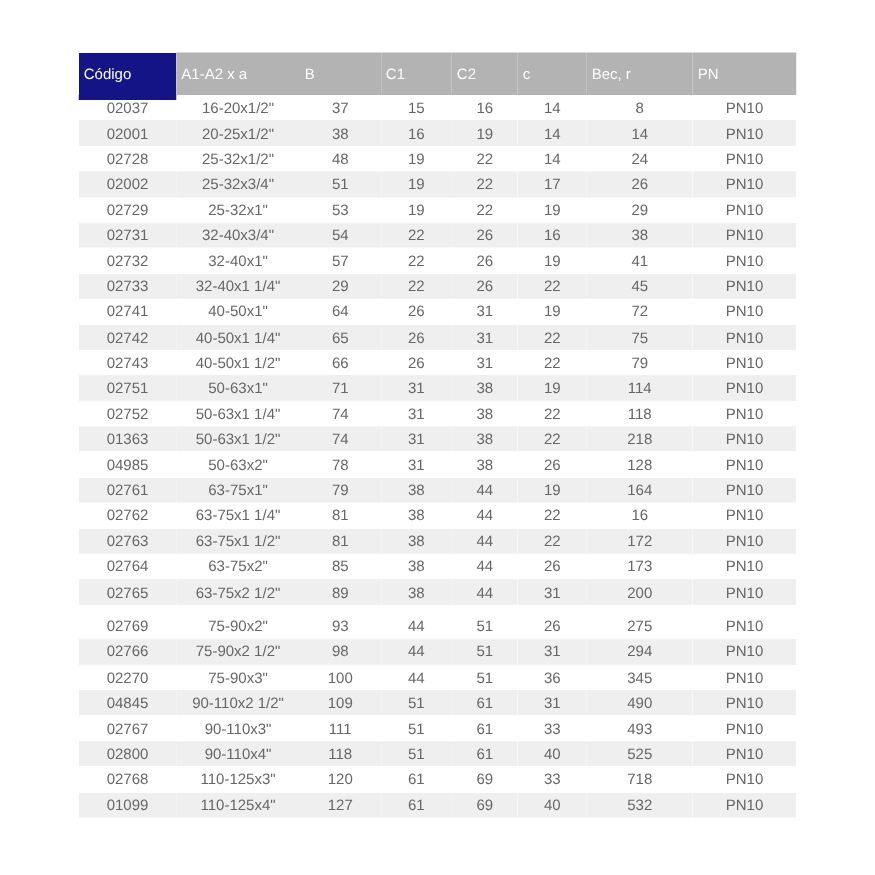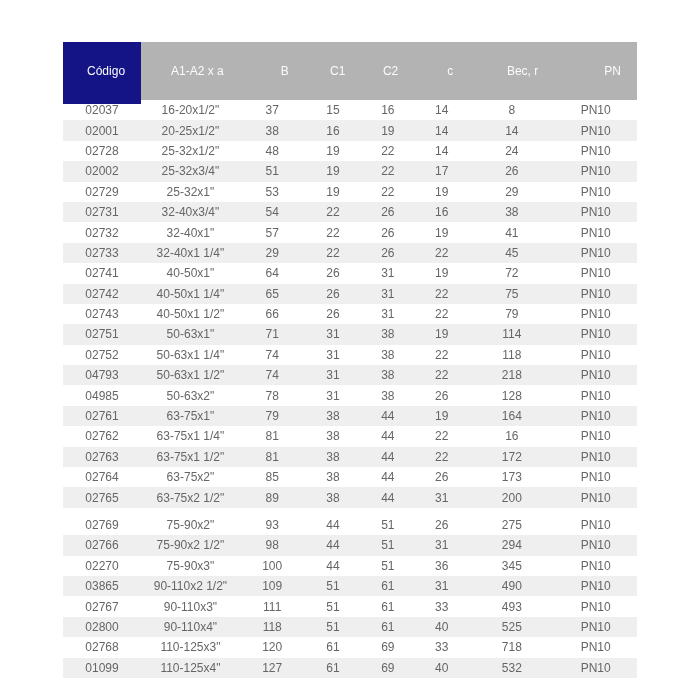--- a/index.html
+++ b/index.html
@@ -36,23 +36,23 @@
   col.c-c1{width:9.9%;}
   col.c-c2{width:9.2%;}
   col.c-c{width:9.6%;}
   col.c-bec{width:14.8%;}
   col.c-pn{width:14.4%;}
   thead th{
     background:var(--header-bg);
     color:var(--header-text);
     font-weight:400;
     height:26px;
-    text-align:right;
+    text-align:left;
     vertical-align:middle;
-    padding:16px;
+    padding:4px;
     font-size:12px;
   }
   thead th:first-child{
     background:var(--codigo-header-bg);
     position:relative;
   }
   
   thead th:first-child::after{
     content:"";
     position:absolute;
@@ -230,21 +230,21 @@
           <td>02752</td>
           <td>50-63x1 1/4"</td>
           <td>74</td>
           <td>31</td>
           <td>38</td>
           <td>22</td>
           <td>118</td>
           <td>PN10</td>
         </tr>
         <tr>
-          <td>04793</td>
+          <td>01363</td>
           <td>50-63x1 1/2"</td>
           <td>74</td>
           <td>31</td>
           <td>38</td>
           <td>22</td>
           <td>218</td>
           <td>PN10</td>
         </tr>
         <tr>
           <td>04985</td>
@@ -330,21 +330,21 @@
           <td>02270</td>
           <td>75-90x3"</td>
           <td>100</td>
           <td>44</td>
           <td>51</td>
           <td>36</td>
           <td>345</td>
           <td>PN10</td>
         </tr>
         <tr>
-          <td>03865</td>
+          <td>04845</td>
           <td>90-110x2 1/2"</td>
           <td>109</td>
           <td>51</td>
           <td>61</td>
           <td>31</td>
           <td>490</td>
           <td>PN10</td>
         </tr>
         <tr>
           <td>02767</td>

